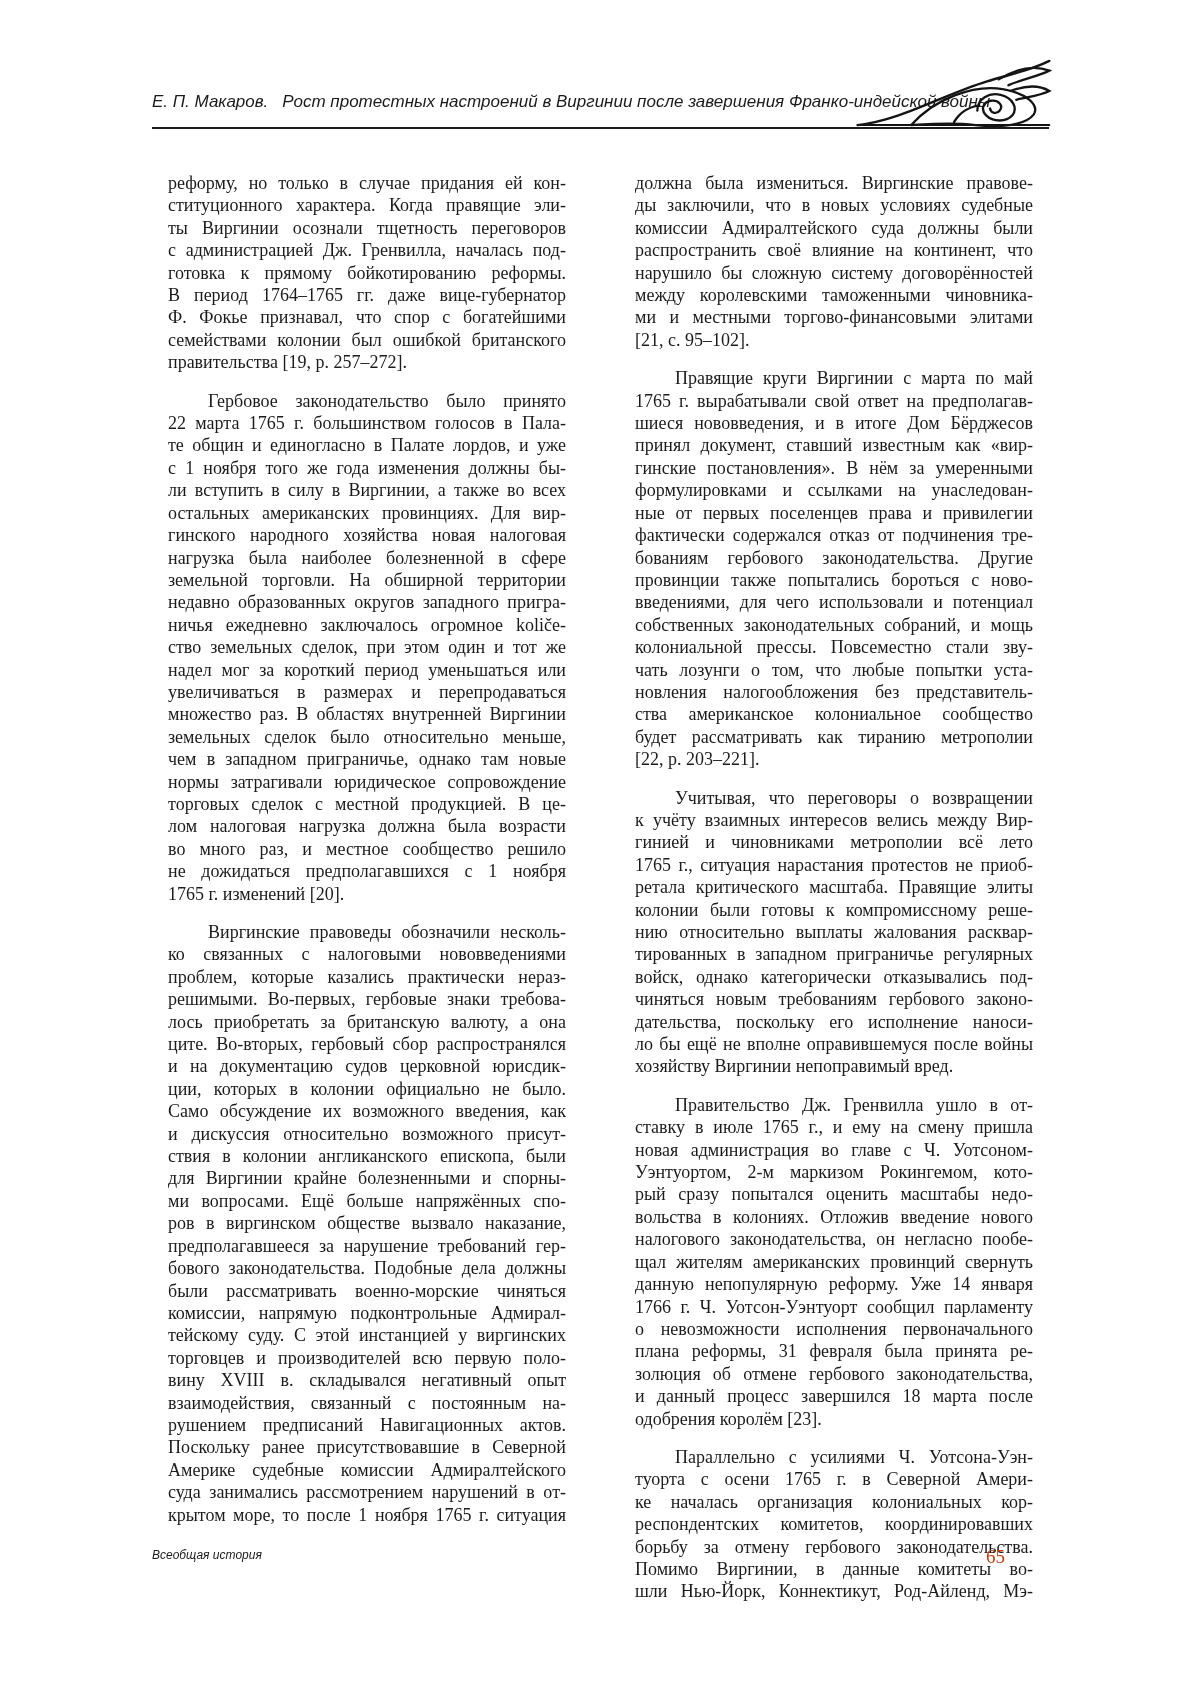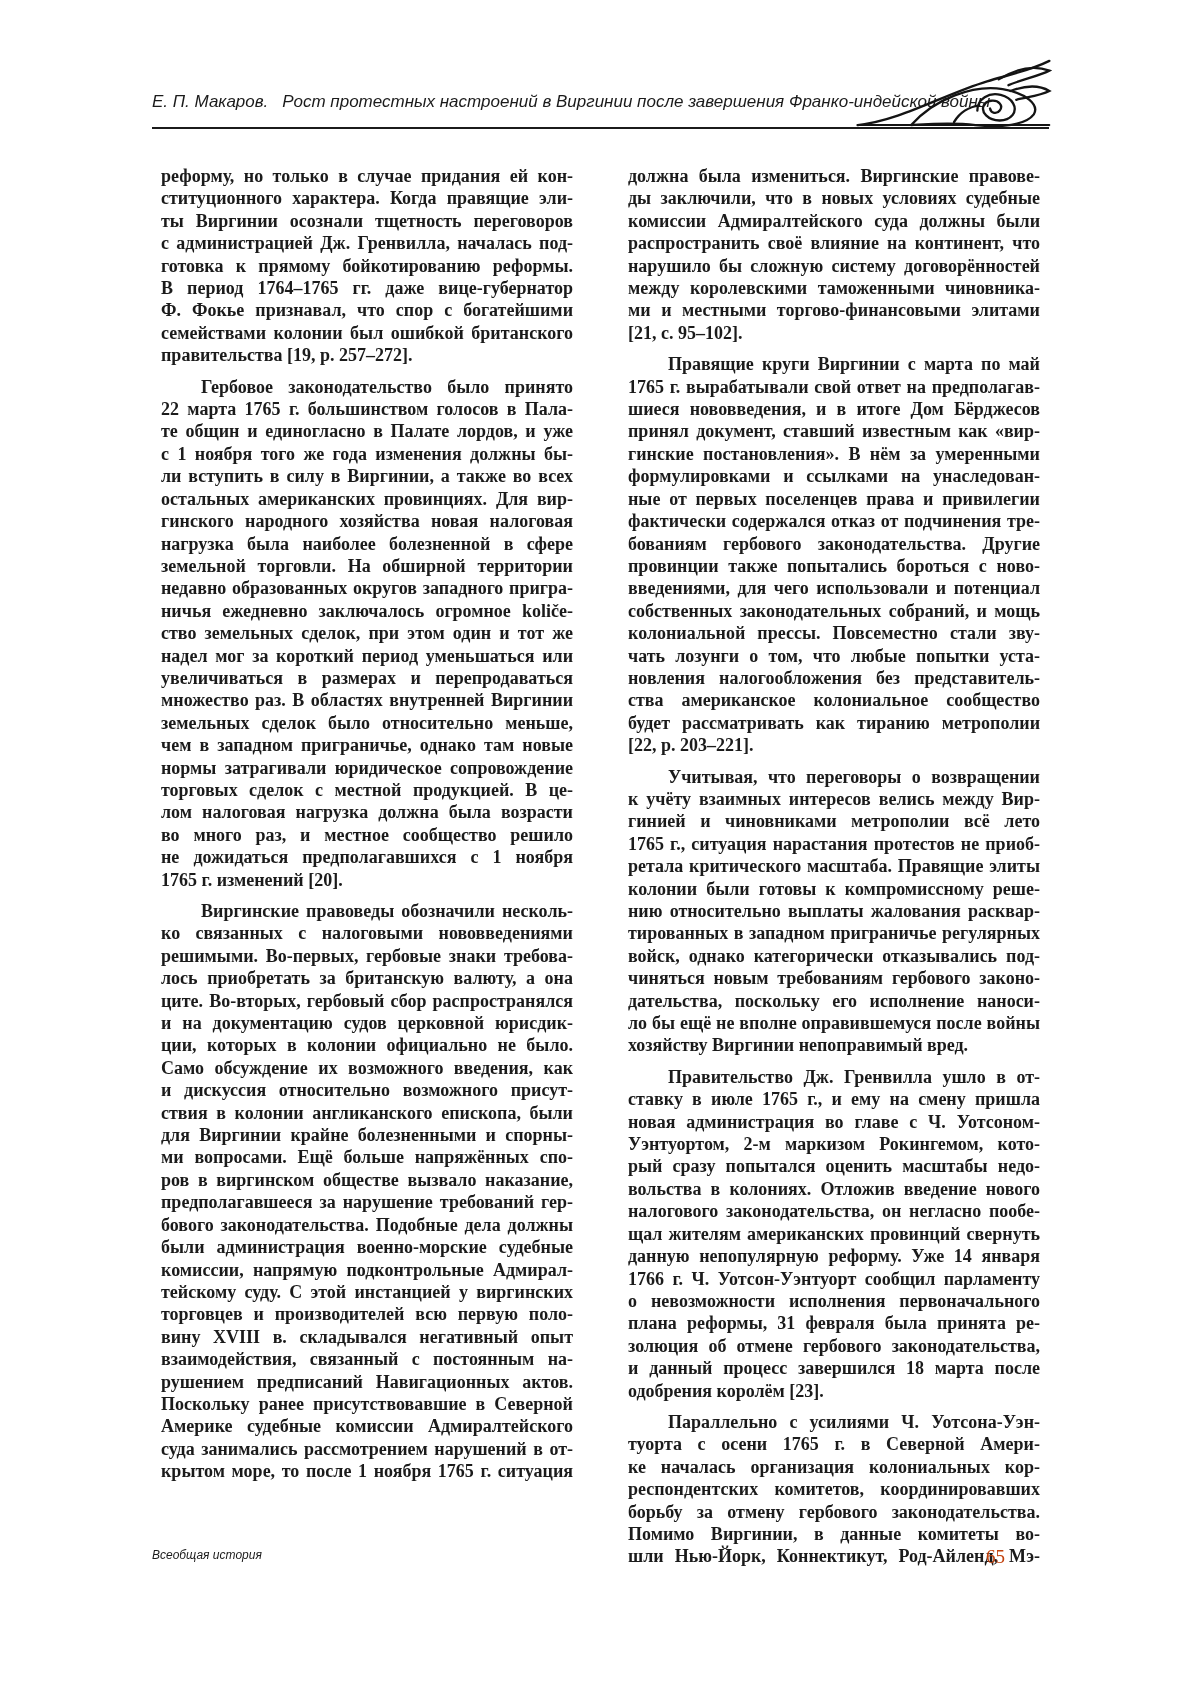--- a/index.html
+++ b/index.html
@@ -21,21 +21,21 @@
   }
   .ornament {
     position:absolute; left:856px; top:56px; width:196px; height:72px;
   }
   
   .cols {
     position:absolute; left:152px; top:156px; width:897px;
     display:flex; gap:37px;
   }
   .col { width:430px; }
-  .para { margin:9px;font-weight:bold; }
+  .para { margin:16px; }
   .tl {
     font-size:18px; line-height:22.4px;
     text-align:justify; text-align-last:justify;
     overflow:hidden; white-space:nowrap;
   }
   .tl.fin { text-align:left; text-align-last:left; }
   .tl.ind { text-indent:40px; }
   
   .footer-section {
     position:absolute; left:152px; top:1548px;
@@ -104,34 +104,35 @@
           <div class="tl">нормы затрагивали юридическое сопровождение</div>
           <div class="tl">торговых сделок с местной продукцией. В це-</div>
           <div class="tl">лом налоговая нагрузка должна была возрасти</div>
           <div class="tl">во много раз, и местное сообщество решило</div>
           <div class="tl">не дожидаться предполагавшихся с 1 ноября</div>
           <div class="tl fin">1765 г. изменений [20].</div>
         </div>
         <div class="para">
           <div class="tl ind">Виргинские правоведы обозначили несколь-</div>
           <div class="tl">ко связанных с налоговыми нововведениями</div>
+          <div class="tl">проблем, которые казались практически нераз-</div>
           <div class="tl">решимыми. Во-первых, гербовые знаки требова-</div>
           <div class="tl">лось приобретать за британскую валюту, а она</div>
           <div class="tl">ците. Во-вторых, гербовый сбор распространялся</div>
           <div class="tl">и на документацию судов церковной юрисдик-</div>
           <div class="tl">ции, которых в колонии официально не было.</div>
           <div class="tl">Само обсуждение их возможного введения, как</div>
           <div class="tl">и дискуссия относительно возможного присут-</div>
           <div class="tl">ствия в колонии англиканского епископа, были</div>
           <div class="tl">для Виргинии крайне болезненными и спорны-</div>
           <div class="tl">ми вопросами. Ещё больше напряжённых спо-</div>
           <div class="tl">ров в виргинском обществе вызвало наказание,</div>
           <div class="tl">предполагавшееся за нарушение требований гер-</div>
           <div class="tl">бового законодательства. Подобные дела должны</div>
-          <div class="tl">были администрация военно-морские судебные</div>
+          <div class="tl">были рассматривать военно-морские чиняться</div>
           <div class="tl">комиссии, напрямую подконтрольные Адмирал-</div>
           <div class="tl">тейскому суду. С этой инстанцией у виргинских</div>
           <div class="tl">торговцев и производителей всю первую поло-</div>
           <div class="tl">вину XVIII в. складывался негативный опыт</div>
           <div class="tl">взаимодействия, связанный с постоянным на-</div>
           <div class="tl">рушением предписаний Навигационных актов.</div>
           <div class="tl">Поскольку ранее присутствовавшие в Северной</div>
           <div class="tl">Америке судебные комиссии Адмиралтейского</div>
           <div class="tl">суда занимались рассмотрением нарушений в от-</div>
           <div class="tl">крытом море, то после 1 ноября 1765 г. ситуация</div>

